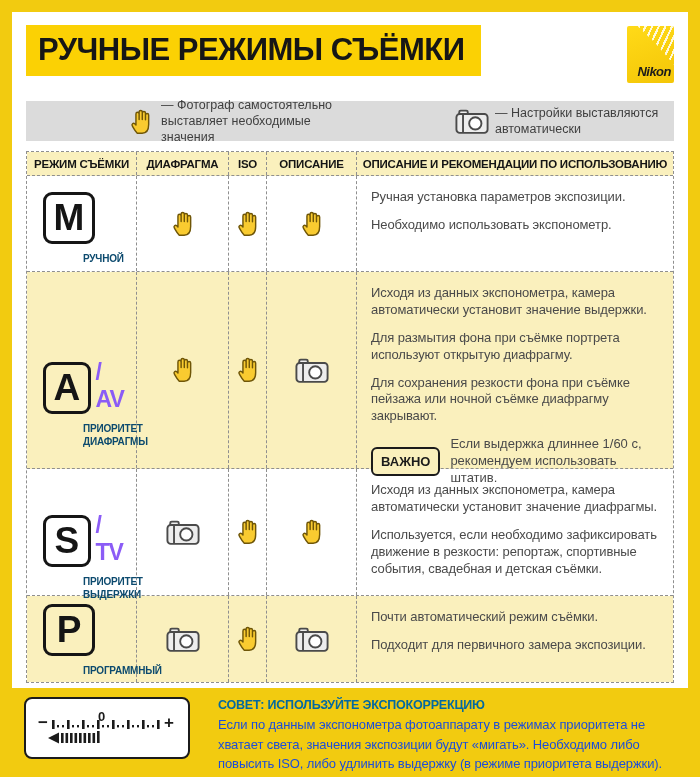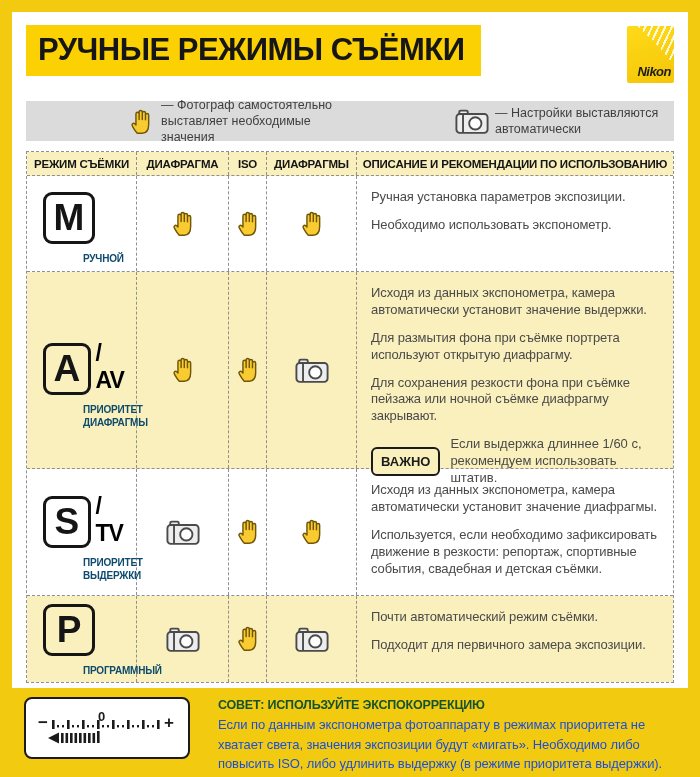--- a/index.html
+++ b/index.html
@@ -44,21 +44,21 @@
   .t-body-row { border-bottom:1px dashed #8F8F8F; }
   .t-body-row:last-child { border-bottom:none; }
   .bg-white { background:#FFFFFF; } .bg-cream { background:#FAF0BD; }
   .row-m { height:96px; } .row-a { height:197px; } .row-s { height:127px; } .row-p { height:86px; }
 
   .mode-cell { padding:16px 6px 0 16px; }
   .mode-line { display:flex; align-items:flex-end; }
   .mode-box { width:52px; height:52px; border:3.5px solid #151515; border-radius:9px;
       display:flex; align-items:center; justify-content:center;
       font-size:37px; font-weight:bold; color:#151515; background:transparent; }
-  .mode-suffix { font-size:23px; font-weight:bold; color:#000000; margin-left:5px; padding-bottom:1px; letter-spacing:-1px; }
+  .mode-suffix { font-size:23px; font-weight:bold; color:#8b5cf6; margin-left:5px; padding-bottom:1px; letter-spacing:-1px;margin-top:19px; }
   .mode-label { margin-top:9px; font-size:10px; font-weight:bold; color:#0c4a6e;
       line-height:1.25; letter-spacing:-0.2px; max-width:92px;margin-left:40px; }
 
   .icon-cell { display:flex; align-items:center; justify-content:center; }
   .hand-svg { width:26px; height:30px; }
   .cam-svg { width:34px; height:27px; }
   .legend-hand { width:24px; height:28px; }
   .legend-cam { width:32px; height:26px; }
 
   .desc-cell { padding:13px 12px 10px 14px; }
@@ -66,21 +66,21 @@
   .important { display:flex; align-items:center; gap:10px; margin-top:2px; }
   .important-badge { border:2.5px solid #1b1b1b; border-radius:6px; padding:5px 8px;
       font-size:13px; font-weight:bold; color:#1b1b1b; white-space:nowrap; background:#FAF0BD; }
   .important-text { font-size:13px; color:#4A4A4A; line-height:1.3; }
 
   
   .tip { position:absolute; left:24px; top:697px; width:652px; display:flex; gap:28px; }
   .scale-box { width:166px; height:62px; background:#FFFFFF; border:2.5px solid #1b1b1b;
       border-radius:8px; display:flex; align-items:center; justify-content:center; flex-shrink:0; }
   .tip-text { width:458px; padding-top:1px; }
-  .tip-title { font-size:12.5px; font-weight:bold; color:#14532d; margin-bottom:3px; letter-spacing:-0.2px; }
+  .tip-title { font-size:12.5px; font-weight:bold; color:#0369a1; margin-bottom:3px; letter-spacing:-0.2px; }
   .tip-body { font-size:13px; color:#1d4ed8; line-height:1.5; letter-spacing:-0.1px; }
 </style>
 </head>
 <body>
 
 <div class="page">
   <div class="panel">
 
     <div class="titlebar">
       <div class="title-box">
@@ -112,21 +112,21 @@
 </span>
         <span class="legend-text auto">— Настройки выставляются автоматически</span>
       </div>
     </div>
 
     <div class="modes-table">
       <div class="t-row thead">
         <div class="c-mode">РЕЖИМ СЪЁМКИ</div>
         <div class="c-ap">ДИАФРАГМА</div>
         <div class="c-iso">ISO</div>
-        <div class="c-sh">ДИАФРАГМЫ</div>
+        <div class="c-sh">ОПИСАНИЕ</div>
         <div class="c-desc">ОПИСАНИЕ И РЕКОМЕНДАЦИИ ПО ИСПОЛЬЗОВАНИЮ</div>
       </div>
 
       <div class="t-row t-body-row row-m bg-white">
         <div class="c-mode mode-cell">
           <div class="mode-line">
             <div class="mode-box">M</div>
           </div>
           <div class="mode-label">РУЧНОЙ</div>
         </div>

